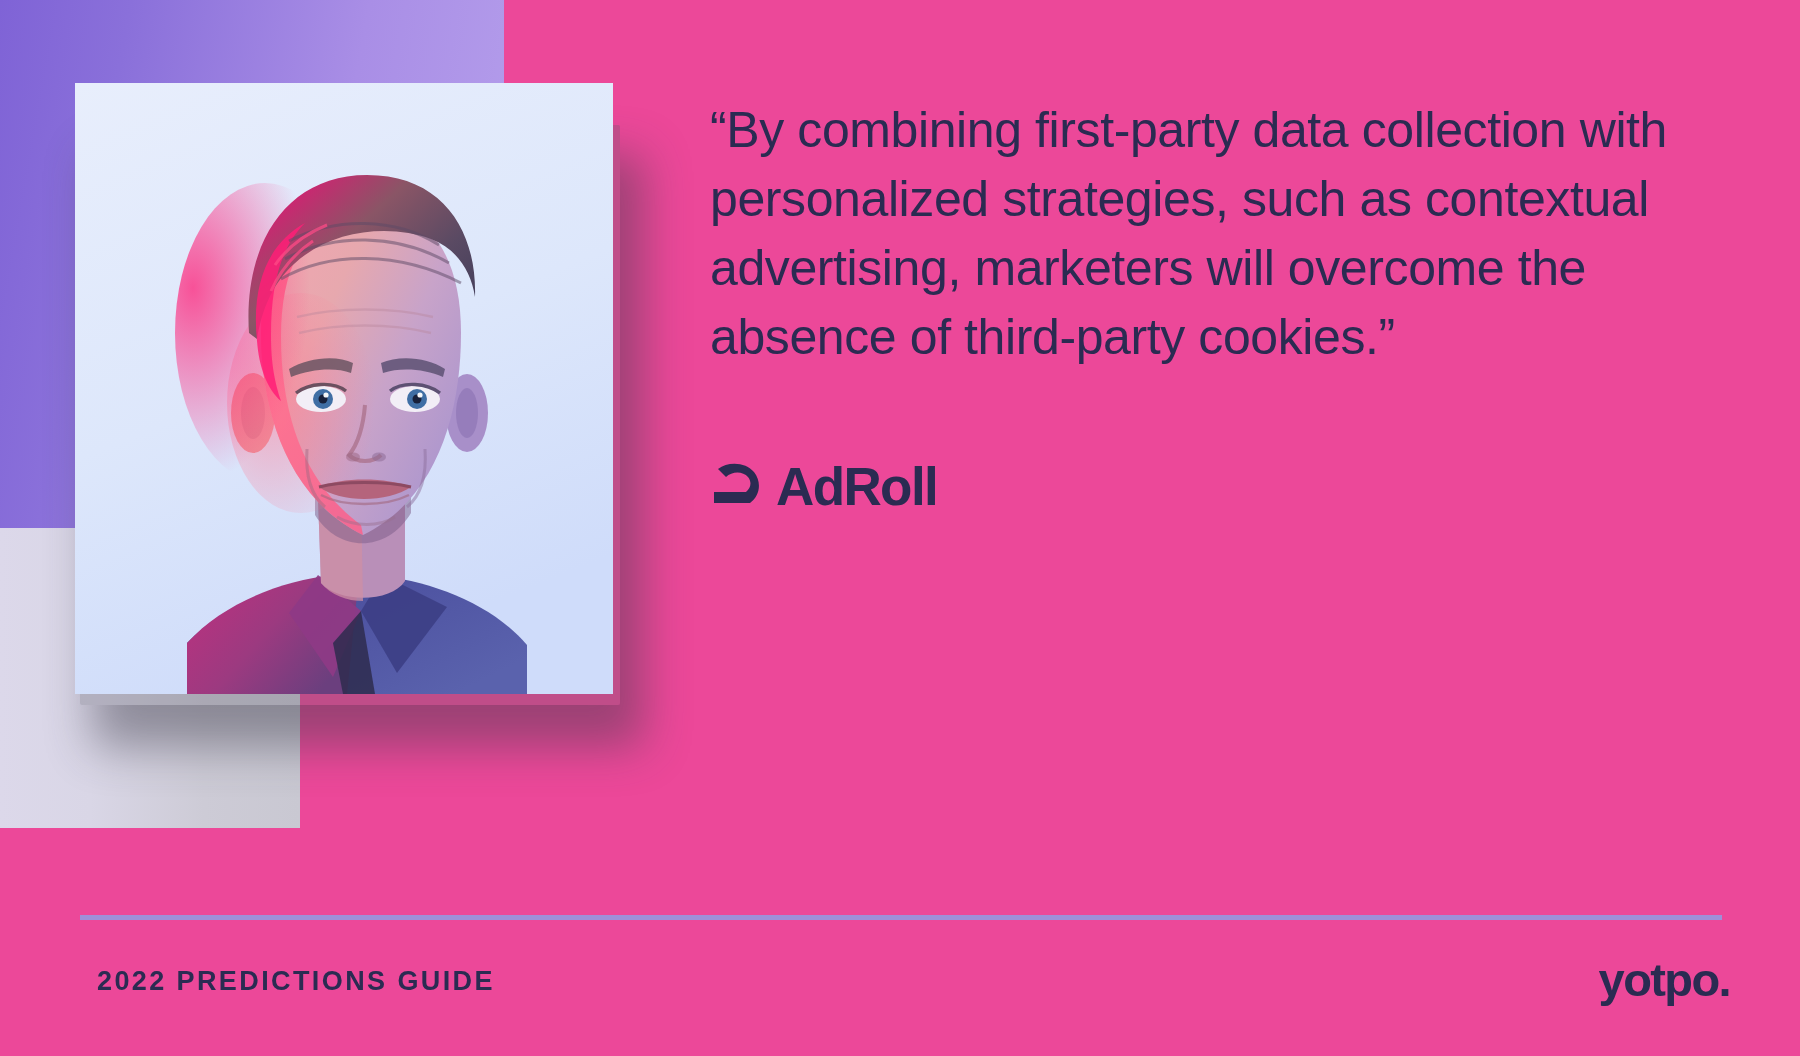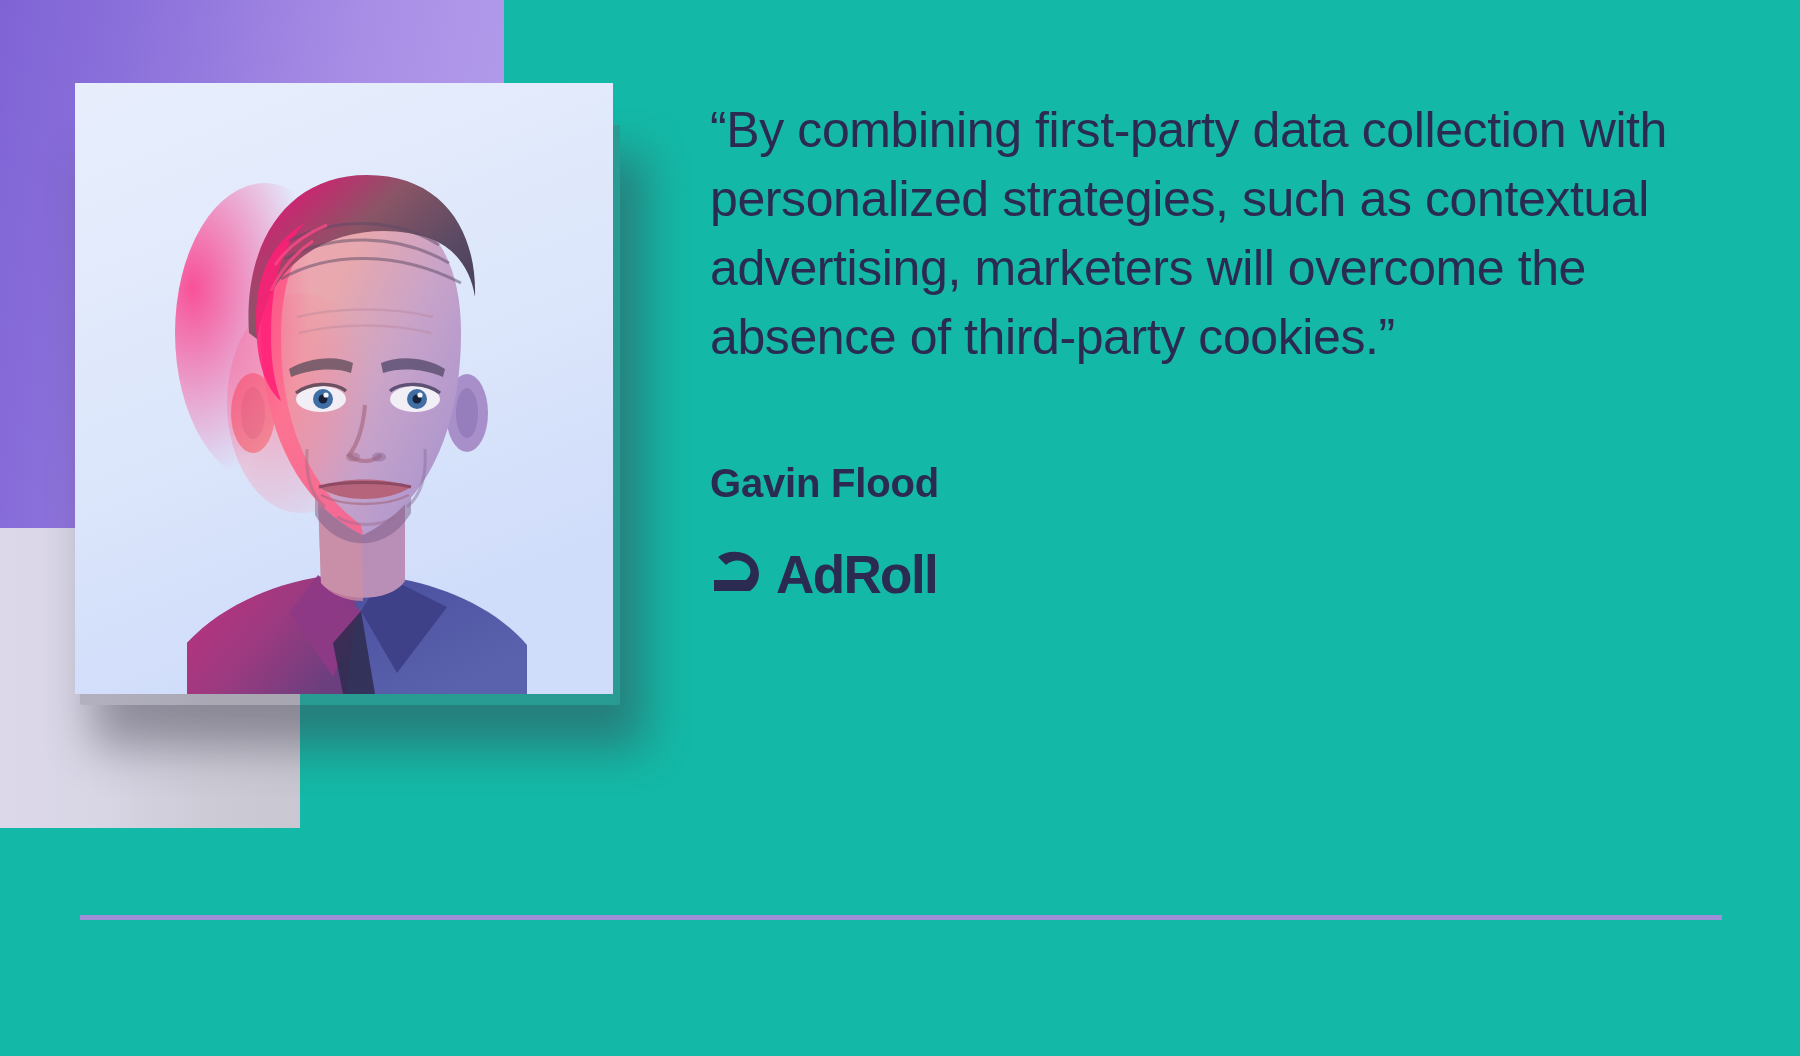--- a/index.html
+++ b/index.html
@@ -11,21 +11,21 @@
     height: 1056px;
     overflow: hidden;
     font-family: "Liberation Sans", sans-serif;
     background: #ded9ec;
   }
 
   #card {
     position: relative;
     width: 1800px;
     height: 1056px;
-    background: #14b8a6;
+    background: #ec4899;
     overflow: hidden;
   }
 
   
   #purple-block {
     position: absolute;
     left: 0;
     top: 0;
     width: 504px;
     height: 528px;
@@ -283,26 +283,29 @@
         </g>
       </g>
     </svg>
   </div>
 
   <div id="content">
 
     <blockquote id="quote">“By combining first-party data collection with personalized strategies, such as contextual advertising, marketers will overcome the absence of third-party cookies.”</blockquote>
 
     <div id="attribution">
-      <div id="person-name">Gavin Flood</div>
     </div>
 
     <div id="adroll-logo">
       <svg id="adroll-mark" width="52" height="48" viewBox="0 0 52 48" xmlns="http://www.w3.org/2000/svg">
         <path d="M8 7 C18 -1 36 0 44 10 C52 20 50 34 40 41 L40 41 L4 41 L4 30 L36 30 C41 26 42 20 38 15 C33 9 22 9 16 15 Z" fill="#2b2b52"></path>
       </svg>
       <span id="adroll-wordmark">AdRoll</span>
     </div>
   </div>
 
   <div id="footer-divider"></div>
+  <div id="footer">
+    <div id="footer-label">2022 PREDICTIONS GUIDE</div>
+    <div id="yotpo-logo">yotpo.</div>
+  </div>
 
 </div>
 
 </body></html>

